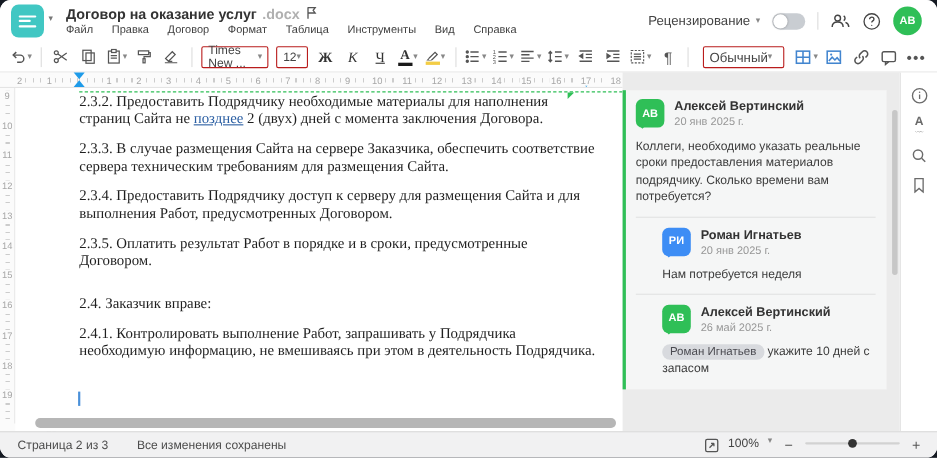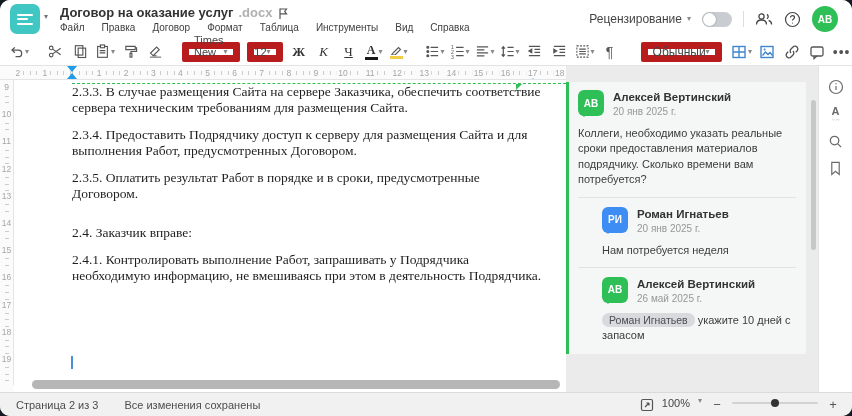--- a/index.html
+++ b/index.html
@@ -5,40 +5,40 @@
   * { margin:0; padding:0; box-sizing:border-box; }
   html,body { width:852px; height:416px; background:#151a23; font-family:"Liberation Sans",sans-serif; overflow:hidden; }
   #window { position:absolute; left:0; top:0; width:852px; height:416px; background:#fff; border-radius:10px; overflow:hidden; }
 
   
   .header { position:absolute; left:0; top:0; width:100%; height:38px; background:#fff; }
   .logo { position:absolute; left:10px; top:4px; width:30px; height:30px; border-radius:7px; background:#41c7c3; display:flex; flex-direction:column; justify-content:center; align-items:center; gap:2.5px; }
   .logo i { display:block; height:2px; border-radius:1px; background:#fff; }
   .logo i:nth-child(1){width:16px;} .logo i:nth-child(2){width:11px; margin-right:5px;} .logo i:nth-child(3){width:16px;}
   .logo-caret { position:absolute; left:44px; top:12px; font-size:8px; color:#777; }
-  .title-row { position:absolute; left:60px; top:5px; display:flex; align-items:flex-end; gap:5px; }
+  .title-row { position:absolute; left:60px; top:5px; display:flex; align-items:flex-start; gap:5px; }
   .doc-title { font-size:13px; font-weight:bold; color:#333; }
   .doc-ext { font-size:13px; font-weight:bold; color:#b0b0b0; }
   .menu-row { position:absolute; left:60px; top:22px; display:flex; gap:17px; }
   .menu-item { font-size:10px; color:#404040; cursor:default; }
   .header-right { position:absolute; right:14px; top:0; height:38px; display:flex; align-items:center; gap:11px; }
   .review-btn { display:flex; align-items:center; gap:5px; font-size:12px; color:#444; }
   .caret { font-size:8px; color:#888; line-height:1; }
   .toggle { width:30px; height:15px; border-radius:8px; background:#c9cdd2; position:relative; }
   .toggle .knob { position:absolute; left:1px; top:1px; width:13px; height:13px; border-radius:50%; background:#fff; box-shadow:0 0 2px rgba(0,0,0,.35); }
   .vsep { width:1px; height:16px; background:#dcdcdc; }
   .hdr-avatar { width:26px; height:26px; border-radius:50%; background:#2fbf57; color:#fff; font-size:10px; font-weight:bold; display:flex; align-items:center; justify-content:center; }
   .icon-btn { display:flex; align-items:center; justify-content:center; }
 
   
   .toolbar { position:absolute; left:0; top:38px; width:100%; height:28px; background:#fff; border-bottom:1px solid #e3e3e3; display:flex; align-items:center; padding:0 8px; gap:3px; }
   .tb { height:22px; min-width:22px; display:flex; align-items:center; justify-content:center; border-radius:2px; color:#555; gap:1px; }
   .tb svg { display:block; }
   .tdiv { width:1px; height:18px; background:#dddddd; margin:0 4px; }
-  .combo { height:20px; border:7px solid #b91c1c; border-radius:2px; display:flex; align-items:center; justify-content:flex-end; padding:0 5px; font-size:11px; color:#444; background:#fff; }
+  .combo { height:20px; border:1px solid #b91c1c; border-radius:2px; display:flex; align-items:center; justify-content:flex-start; padding:0 5px; font-size:11px; color:#444; background:#fff; }
   .combo.font { width:88px; margin:0 2px; }
   .combo.size { width:36px; margin:0 2px; }
   .combo.style { width:108px; margin:0 6px; font-size:12px; }
   .fmt { font-family:"Liberation Serif",serif; font-size:13px; color:#333; width:20px; text-align:center; }
   .fmt.b { font-weight:bold; } .fmt.i { font-style:italic; } .fmt.u { text-decoration:underline; }
   .fc-wrap { display:flex; flex-direction:column; align-items:center; line-height:1; }
   .fc-a { font-family:"Liberation Serif",serif; font-size:12px; font-weight:bold; color:#333; }
   .fc-bar { width:13px; height:3px; margin-top:1px; }
   .pilcrow { font-size:14px; color:#555; }
   .more-dots { font-size:14px; letter-spacing:1px; color:#555; }
@@ -357,20 +357,21 @@
       <span class="vnum" style="top: 219.6px;">17</span>
       <span class="vnum" style="top: 246.8px;">18</span>
       <span class="vnum" style="top: 274px;">19</span>
       <span class="vnum" style="top: 305px; padding-left: 41px;">20</span>
     </div>
 
   <div class="docarea">
     <div class="anchor-line"></div>
     <div class="anchor-arrow"></div>
     <div class="doctext" id="doctext">
+        <p><span>2.3.2. Предоставить Подрядчику необходимые материалы для наполнения страниц Сайта не </span><span class="ins">позднее</span><span> 2 (двух) дней с момента заключения Договора.</span></p>
         <p><span>2.3.3. В случае размещения Сайта на сервере Заказчика, обеспечить соответствие сервера техническим требованиям для размещения Сайта.</span></p>
         <p><span>2.3.4. Предоставить Подрядчику доступ к серверу для размещения Сайта и для выполнения Работ, предусмотренных Договором.</span></p>
         <p><span>2.3.5. Оплатить результат Работ в порядке и в сроки, предусмотренные Договором.</span></p>
         <p class="gap"><span>2.4. Заказчик вправе:</span></p>
         <p><span>2.4.1. Контролировать выполнение Работ, запрашивать у Подрядчика необходимую информацию, не вмешиваясь при этом в деятельность Подрядчика.</span></p>
       </div>
     <div class="text-cursor"></div>
     <div class="hscroll"></div>
   </div>
 

